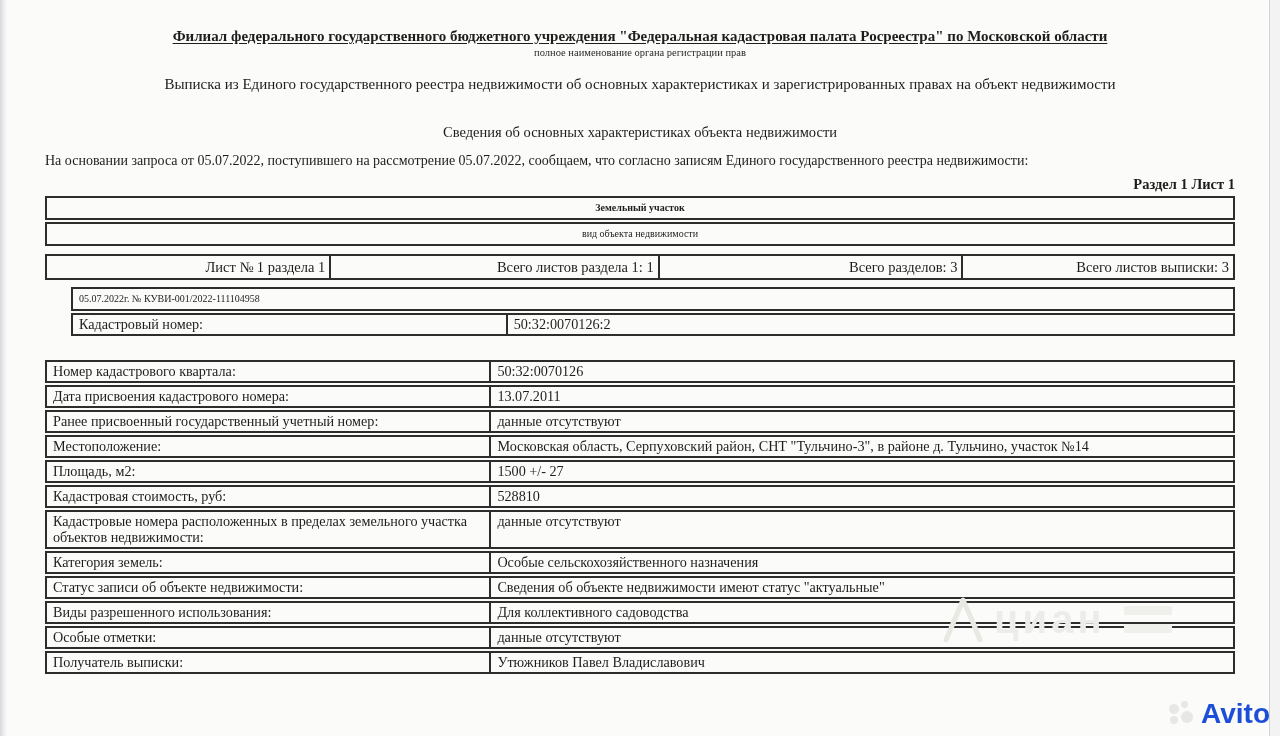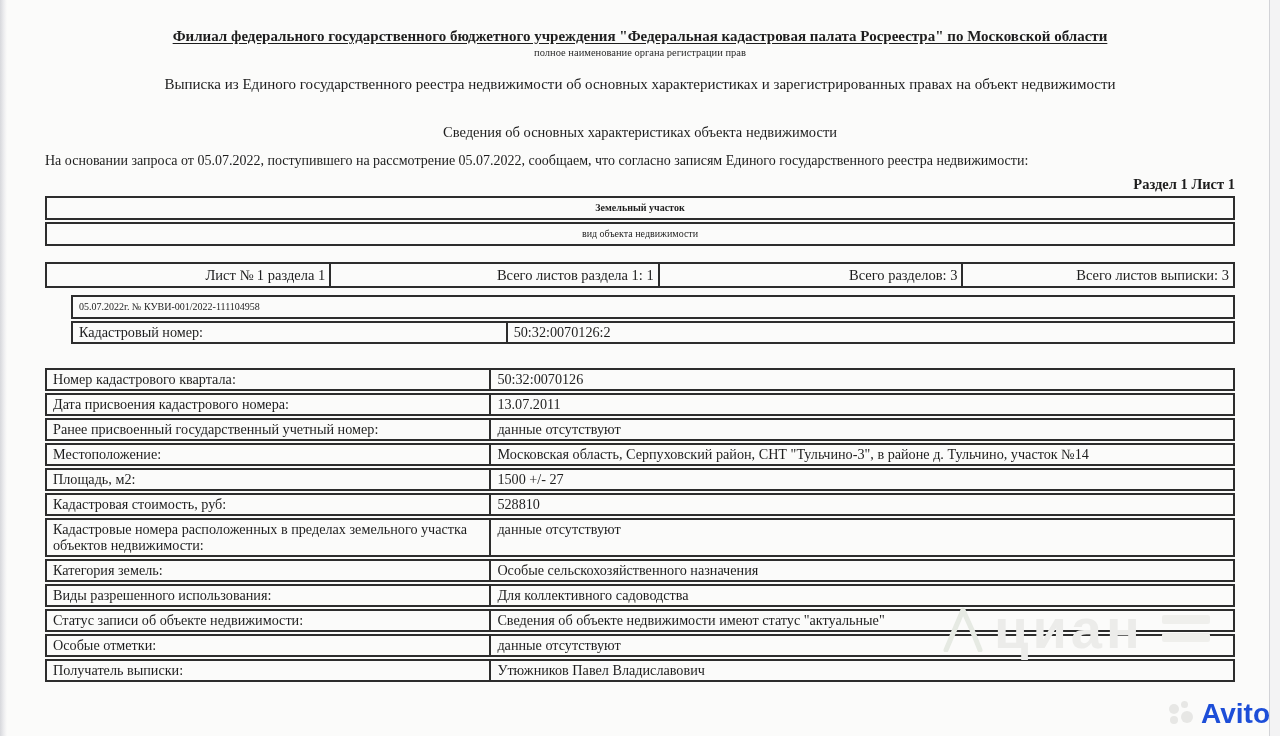--- a/index.html
+++ b/index.html
@@ -33,21 +33,21 @@
   .section-title { text-align: center; font-size: 14.5px; line-height: 18px; margin-top: 30px; }
   .request-line { font-size: 14px; line-height: 18px; margin-top: 11px; }
   .sheet-label { text-align: right; font-weight: bold; font-size: 14.5px; line-height: 18px; margin-top: 5px; }
 
   .strip {
     border: 2px solid #2d2d2d;
     margin-bottom: 2px;
     font-size: 10px; line-height: 18px;
     padding: 1px 6px;
   }
-  .strip:last-child { margin-bottom: 16px; }
+  .strip:last-child { margin-bottom: 8px; }
   .center { text-align: center; }
   .semibold { font-weight: 600; }
 
   .t1 { margin-top: 3px; }
   .t2 { margin-top: 4px; }
   .sheet-row { display: flex; border: 2px solid #2d2d2d; }
   .sheet-cell { padding: 2px 4px; text-align: right; font-size: 14.5px; line-height: 18px; }
   .sheet-cell.c1 { width: 23.8%; }
   .sheet-cell.c2 { width: 27.7%; border-left: 2px solid #2d2d2d; }
   .sheet-cell.c3 { width: 25.6%; border-left: 2px solid #2d2d2d; }
@@ -67,21 +67,21 @@
   .row .val { flex: 1; border-left: 2px solid #2d2d2d; padding: 1px 6px 2px 6px; }
 
   
   .wm-cian {
     position: absolute; left: 942px; top: 596px;
     display: flex; align-items: center; gap: 10px;
     pointer-events: none;
   }
   .wm-cian .cian-text {
     font-family: "Liberation Sans", sans-serif;
-    font-weight: bold; font-size: 56px; letter-spacing: 4px;
+    font-weight: bold; font-size: 40px; letter-spacing: 4px;
     color: #ececе9; color: #ececea;
   }
   .wm-cian .bars { display: flex; flex-direction: column; gap: 9px; margin-left: 8px; }
   .wm-cian .bars span { display: block; width: 48px; height: 9px; background: #efefec; border-radius: 2px; }
 
   .wm-avito {
     position: absolute; right: 10px; bottom: 6px;
     display: flex; align-items: center; gap: 6px;
     pointer-events: none;
   }
@@ -161,26 +161,26 @@
       </div>
       <div class="row">
         <div class="lbl">Кадастровые номера расположенных в пределах земельного участка объектов недвижимости:</div>
         <div class="val">данные отсутствуют</div>
       </div>
       <div class="row">
         <div class="lbl">Категория земель:</div>
         <div class="val">Особые сельскохозяйственного назначения</div>
       </div>
       <div class="row">
+        <div class="lbl">Статус записи об объекте недвижимости:</div>
+        <div class="val">Сведения об объекте недвижимости имеют статус "актуальные"</div>
+      </div>
+      <div class="row">
         <div class="lbl">Виды разрешенного использования:</div>
         <div class="val">Для коллективного садоводства</div>
-      </div>
-      <div class="row">
-        <div class="lbl">Статус записи об объекте недвижимости:</div>
-        <div class="val">Сведения об объекте недвижимости имеют статус "актуальные"</div>
       </div>
       <div class="row">
         <div class="lbl">Особые отметки:</div>
         <div class="val">данные отсутствуют</div>
       </div>
       <div class="row">
         <div class="lbl">Получатель выписки:</div>
         <div class="val">Утюжников Павел Владиславович</div>
       </div>
     </div>

